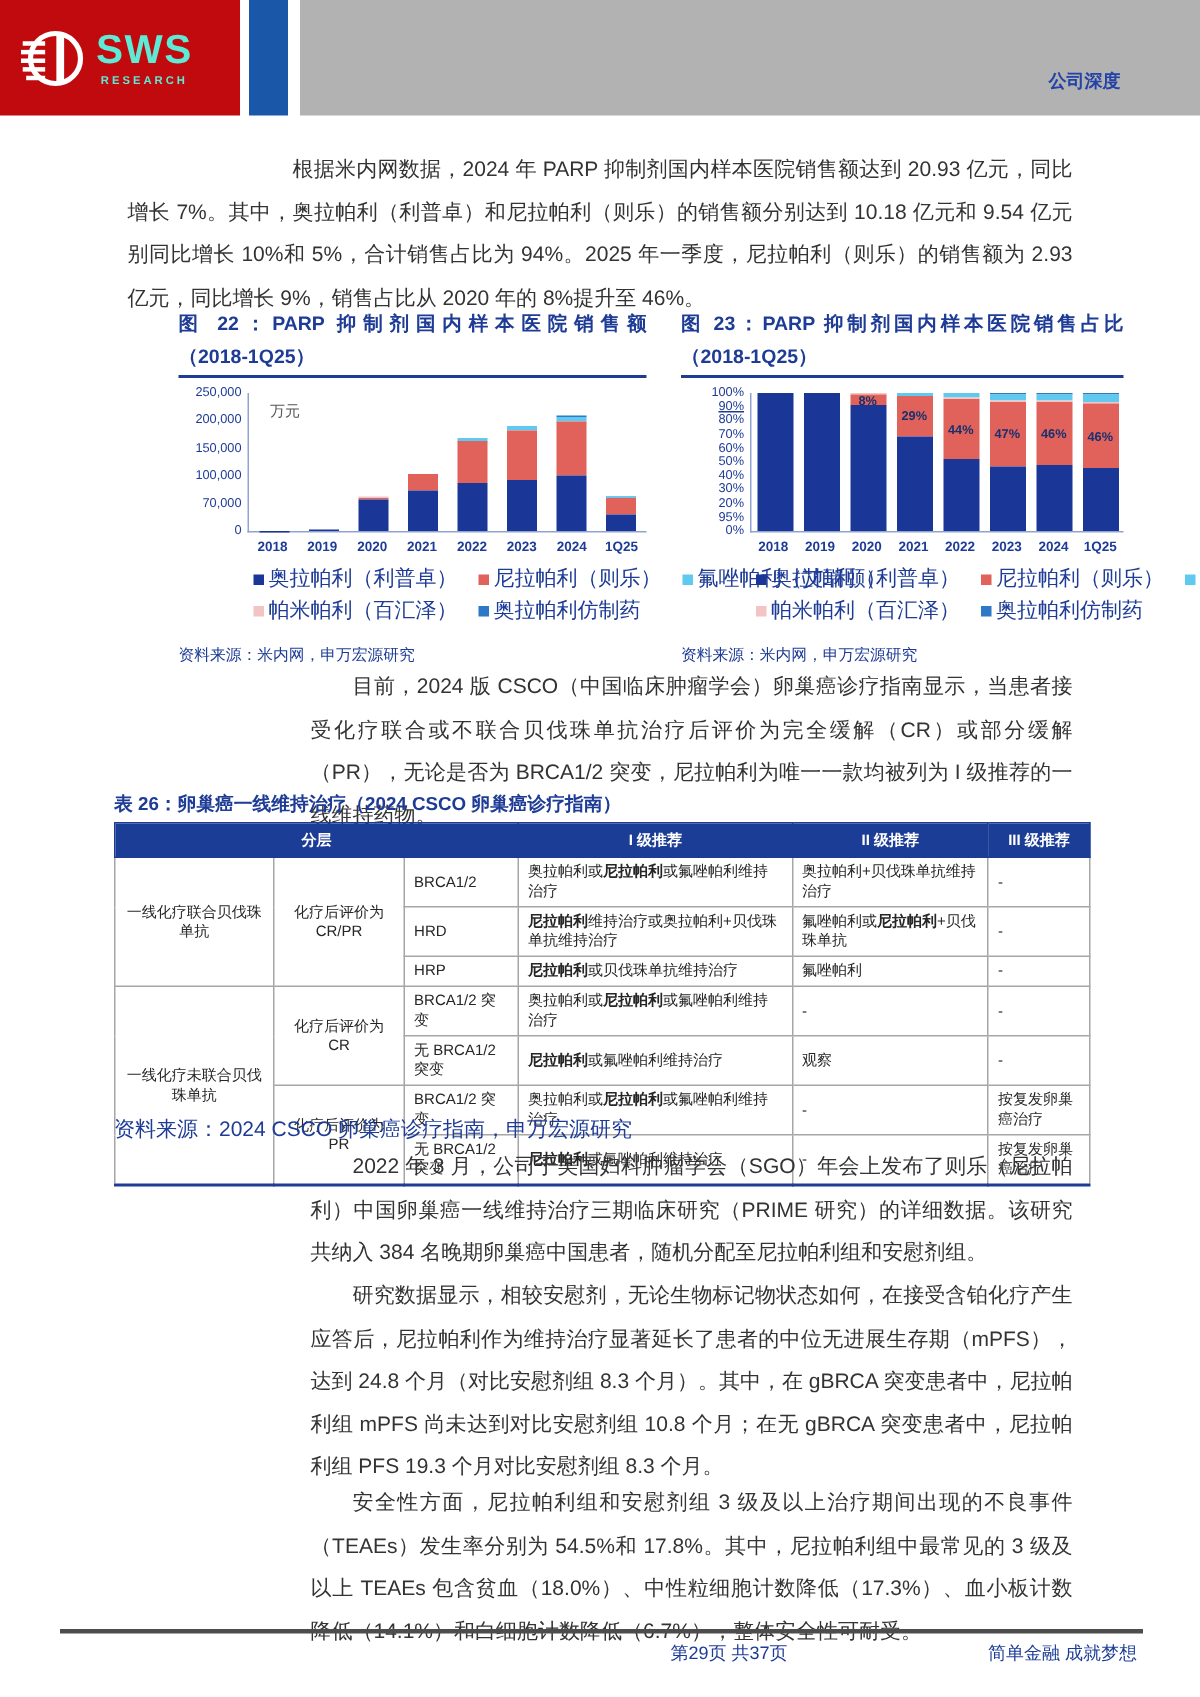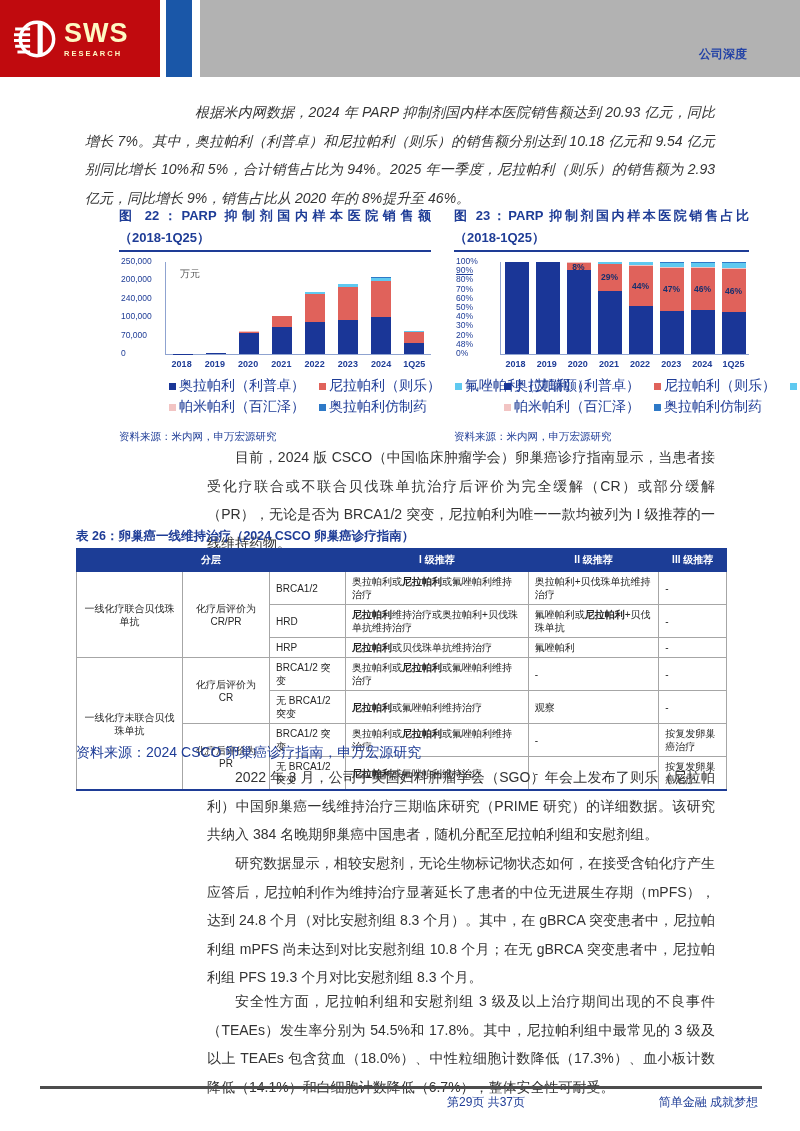--- a/index.html
+++ b/index.html
@@ -6,27 +6,27 @@
   .page{position:relative;width:800px;height:1131px;background:#fff;overflow:hidden;
         font-family:"Liberation Sans","DejaVu Sans",sans-serif;color:#333;}
 
   
   .hdr-red{position:absolute;left:0;top:0;width:160px;height:77px;background:#C00A0E;}
   .hdr-blue{position:absolute;left:166px;top:0;width:26px;height:77px;background:#1A57A8;}
   .hdr-gray{position:absolute;left:200px;top:0;width:600px;height:77px;background:#B2B2B2;}
   .doc-type{position:absolute;right:53px;top:46px;font-size:12px;color:#2443A6;font-weight:bold;}
   .logo-wrap{position:absolute;left:14px;top:16px;display:flex;align-items:center;}
   .logo-mark{width:46px;height:46px;}
-  .logo-txt{margin-left:4px;color:#fef9c3;line-height:1;}
+  .logo-txt{margin-left:4px;color:#5eead4;line-height:1;text-align:center;}
   .logo-sws{font-size:27px;font-weight:bold;letter-spacing:1px;}
   .logo-research{font-size:7.5px;letter-spacing:2px;font-weight:bold;margin-top:3px;}
 
   
   .para{position:absolute;font-size:14px;line-height:28.5px;text-align:justify;color:#333;}
-  #p1{left:85px;top:98px;width:630px;text-indent:110px;font-style:italic;}
+  #p1{left:85px;top:98px;width:630px;text-indent:110px;}
   #p2{left:207px;top:443px;width:508px;text-indent:28px;}
   #p3{left:207px;top:763px;width:508px;text-indent:28px;}
   #p4{left:207px;top:849px;width:508px;text-indent:28px;}
   #p5{left:207px;top:987px;width:508px;text-indent:28px;}
 
   
   .figures-row{position:absolute;left:85px;top:205px;width:630px;display:flex;margin-left:34px;}
   .figure{position:relative;}
   .figure.f22{width:312px;margin-right:23px;}
   .figure.f23{width:295px;}
@@ -35,21 +35,21 @@
   .fig-title .t1{text-align:justify;text-align-last:justify;}
   .fig-source{color:#1E3C96;font-size:10.5px;margin-top:14px;}
 
   .chart{margin-top:10px;}
   .chart-plot{position:relative;margin-left:46px;height:92px;
               border-left:1px solid #8FA3D0;border-bottom:1px solid #8FA3D0;}
   .bars-row{display:flex;height:100%;align-items:flex-end;}
   .bar-slot{flex:1;display:flex;justify-content:center;align-items:flex-end;position:relative;height:100%;}
   .bar{display:flex;flex-direction:column-reverse;}
   .seg{width:100%;}
-  .ytick{position:absolute;right:100%;margin-right:5px;width:40px;
+  .ytick{position:absolute;right:100%;margin-right:5px;width:40px;text-align:right;
          font-size:8.5px;line-height:9px;color:#1E3C96;}
   .unit-label{position:absolute;left:14px;top:5px;font-size:10px;color:#555;}
   .x-labels{display:flex;margin-left:46px;margin-top:4px;}
   .xlabel{flex:1;text-align:center;font-size:9px;font-weight:bold;color:#1E3C96;}
   .seg-label{position:absolute;left:0;right:0;text-align:center;font-size:8.5px;
              font-weight:bold;color:#17306E;}
   .legend{margin-top:8px;padding-left:50px;}
   .legend-row{display:flex;gap:14px;margin-top:3px;}
   .legend-item{display:inline-flex;align-items:center;gap:3px;white-space:nowrap;}
   .legend-swatch{width:7px;height:7px;display:inline-block;flex:0 0 7px;}
@@ -107,21 +107,21 @@
     <div class="figure f22">
       <div class="fig-title">
         <div class="t1">图 22：PARP 抑制剂国内样本医院销售额</div>
         <div class="t2">（2018-1Q25）</div>
       </div>
       <div class="chart" id="chart-fig22">
           <div class="chart-plot">
             <div class="ytick" style="bottom: -4px;">0</div>
             <div class="ytick" style="bottom: 14.4px;">70,000</div>
             <div class="ytick" style="bottom: 32.8px;">100,000</div>
-            <div class="ytick" style="bottom: 51.2px;">240,000</div>
+            <div class="ytick" style="bottom: 51.2px;">150,000</div>
             <div class="ytick" style="bottom: 69.6px;">200,000</div>
             <div class="ytick" style="bottom: 88px;">250,000</div>
             <div class="unit-label">万元</div>
             <div class="bars-row">
               <div class="bar-slot">
                 <div class="bar" style="width: 20px;">
                   <div class="seg" style="height: 0.1472px; background: rgb(26, 54, 151);"></div>
                 </div>
               </div>
               <div class="bar-slot">
@@ -221,21 +221,21 @@
       <div class="fig-source">资料来源：米内网，申万宏源研究</div>
     </div>
     <div class="figure f23">
       <div class="fig-title">
         <div class="t1">图 23：PARP 抑制剂国内样本医院销售占比</div>
         <div class="t2">（2018-1Q25）</div>
       </div>
       <div class="chart" id="chart-fig23">
           <div class="chart-plot">
             <div class="ytick" style="bottom: -4px;">0%</div>
-            <div class="ytick" style="bottom: 5.2px;">48%</div>
+            <div class="ytick" style="bottom: 5.2px;">95%</div>
             <div class="ytick" style="bottom: 14.4px;">20%</div>
             <div class="ytick" style="bottom: 23.6px;">30%</div>
             <div class="ytick" style="bottom: 32.8px;">40%</div>
             <div class="ytick" style="bottom: 42px;">50%</div>
             <div class="ytick" style="bottom: 51.2px;">60%</div>
             <div class="ytick" style="bottom: 60.4px;">70%</div>
             <div class="ytick" style="bottom: 69.6px;">80%</div>
             <div class="ytick" style="bottom: 78.8px; text-decoration: underline;">90%</div>
             <div class="ytick" style="bottom: 88px;">100%</div>
             <div class="bars-row">

